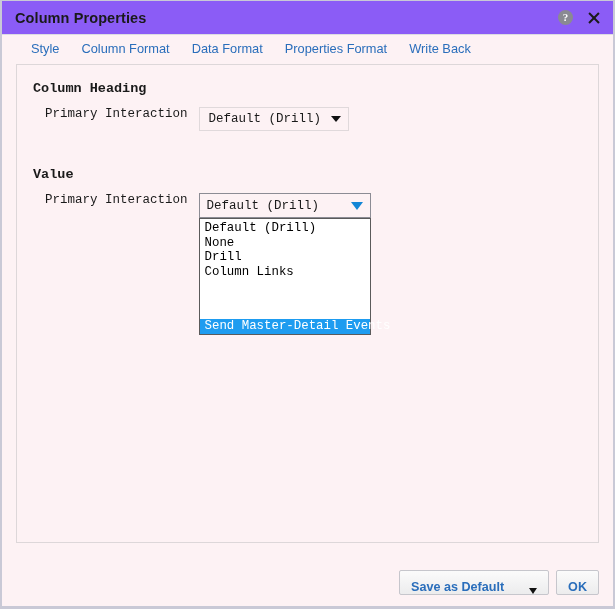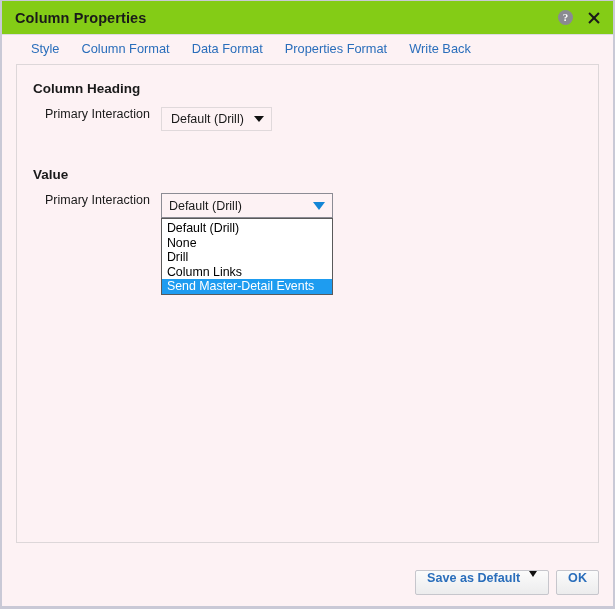--- a/index.html
+++ b/index.html
@@ -30,21 +30,21 @@
     background: #fdf2f4;
     display: flex;
     flex-direction: column;
   }
 
   
   .titlebar {
     position: relative;
     height: 33px;
     flex: 0 0 33px;
-    background: #84cc16;
+    background: #8b5cf6;
     border-bottom: 1px solid #dcdce2;
     display: flex;
     align-items: center;
   }
   .title-text {
     margin-left: 13px;
     font-size: 14.5px;
     font-weight: bold;
     color: #1a1a1a;
     letter-spacing: .1px;
@@ -122,20 +122,21 @@
     line-height: 27px;
     z-index: 2;
   }
 
   
   .panel-wrap {
     flex: 1 1 auto;
     padding: 0 14px 0 14px;
     box-sizing: border-box;
     position: relative;
+    font-family: Liberation Mono, monospace;
   }
   .panel {
     position: relative;
     width: 100%;
     height: 479px;
     box-sizing: border-box;
     border: 1px solid #ddd7d9;
     background: #fdf2f4;
     padding: 16px 0 0 0;
   }
@@ -221,38 +222,39 @@
     line-height: 14.6px;
     padding: 0 0 0 5px;
     font-size: 12.4px;
     color: #000000;
     white-space: nowrap;
     cursor: pointer;
   }
   .option.selected {
     background: #1e9cf0;
     color: #ffffff;
+    margin-top: 40px;
   }
 
   
   .footer {
     flex: 0 0 48px;
     height: 48px;
     display: flex;
     align-items: center;
     justify-content: flex-end;
     padding-right: 14px;
     box-sizing: border-box;
     gap: 7px;
   }
   .btn {
     display: inline-flex;
-    align-items: flex-start;
+    align-items: flex-end;
     justify-content: center;
-    gap: 9px;
+    gap: 25px;
     height: 25px;
     padding: 0 11px;
     box-sizing: border-box;
     background: linear-gradient(#fbfbfb, #ececed);
     border: 1px solid #c6c6cc;
     border-radius: 2px;
     font-size: 12.6px;
     font-weight: bold;
     color: #2a6ebb;
     cursor: pointer;

